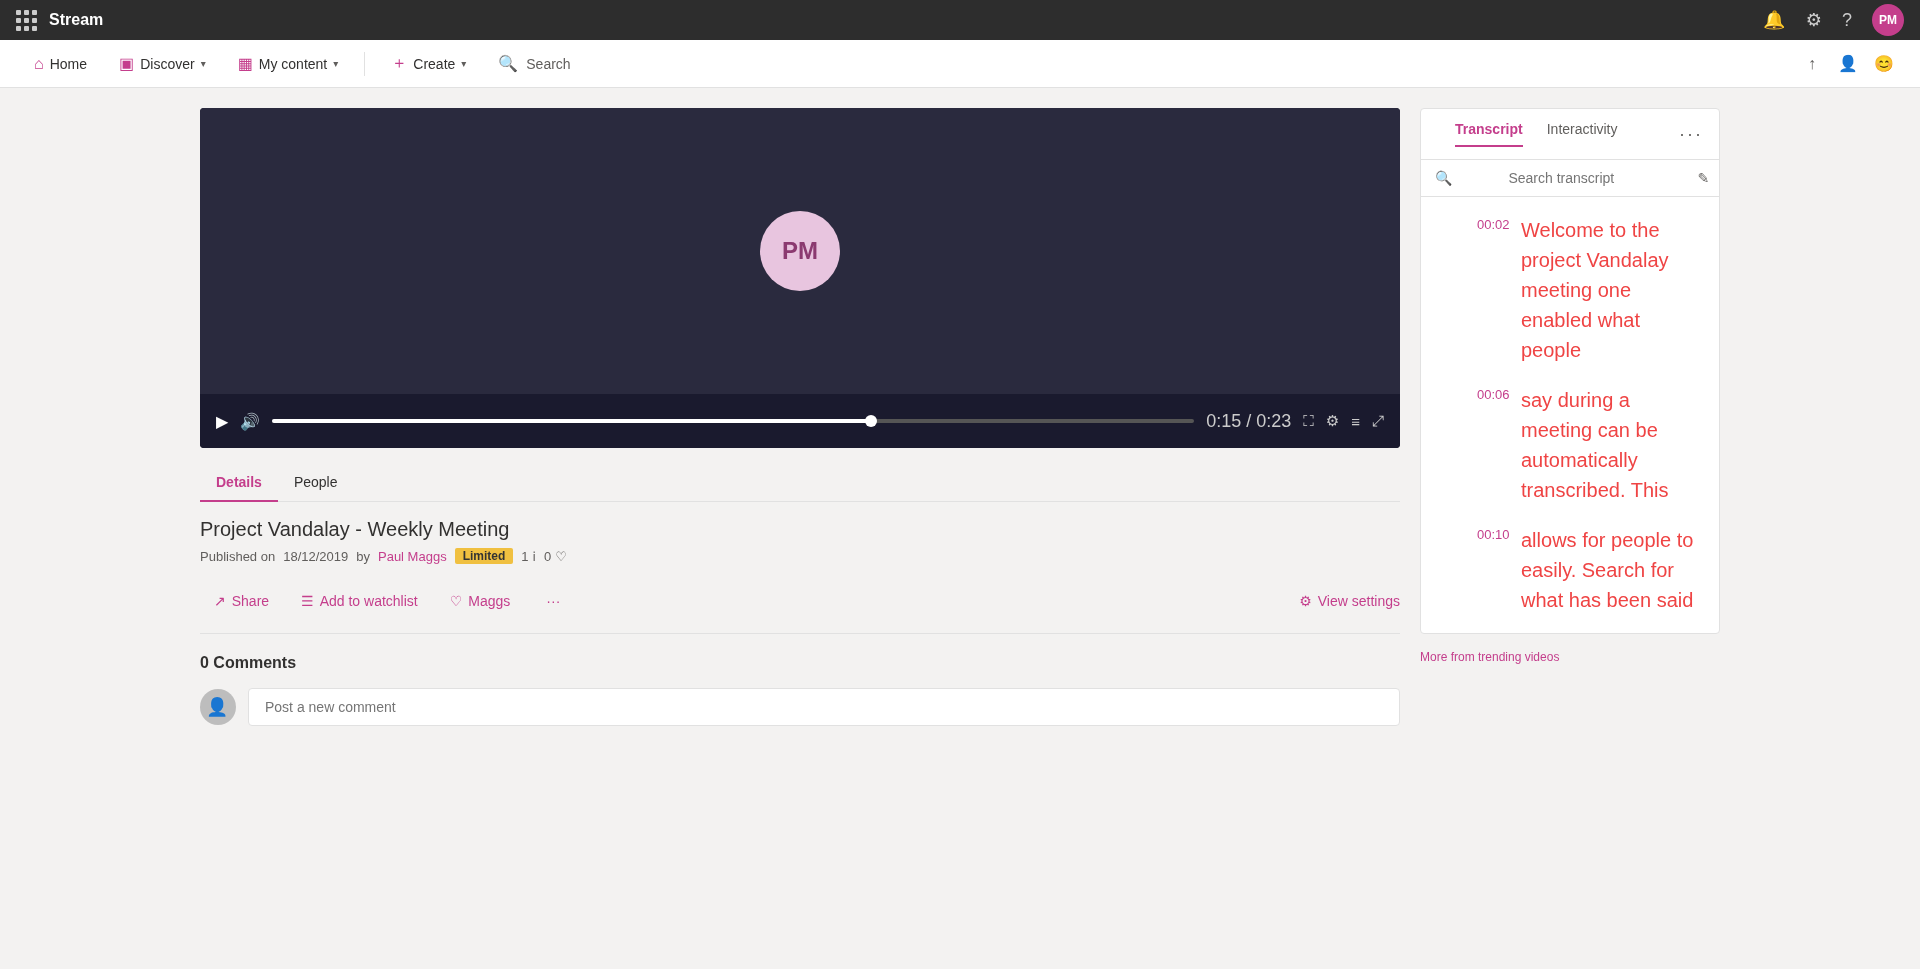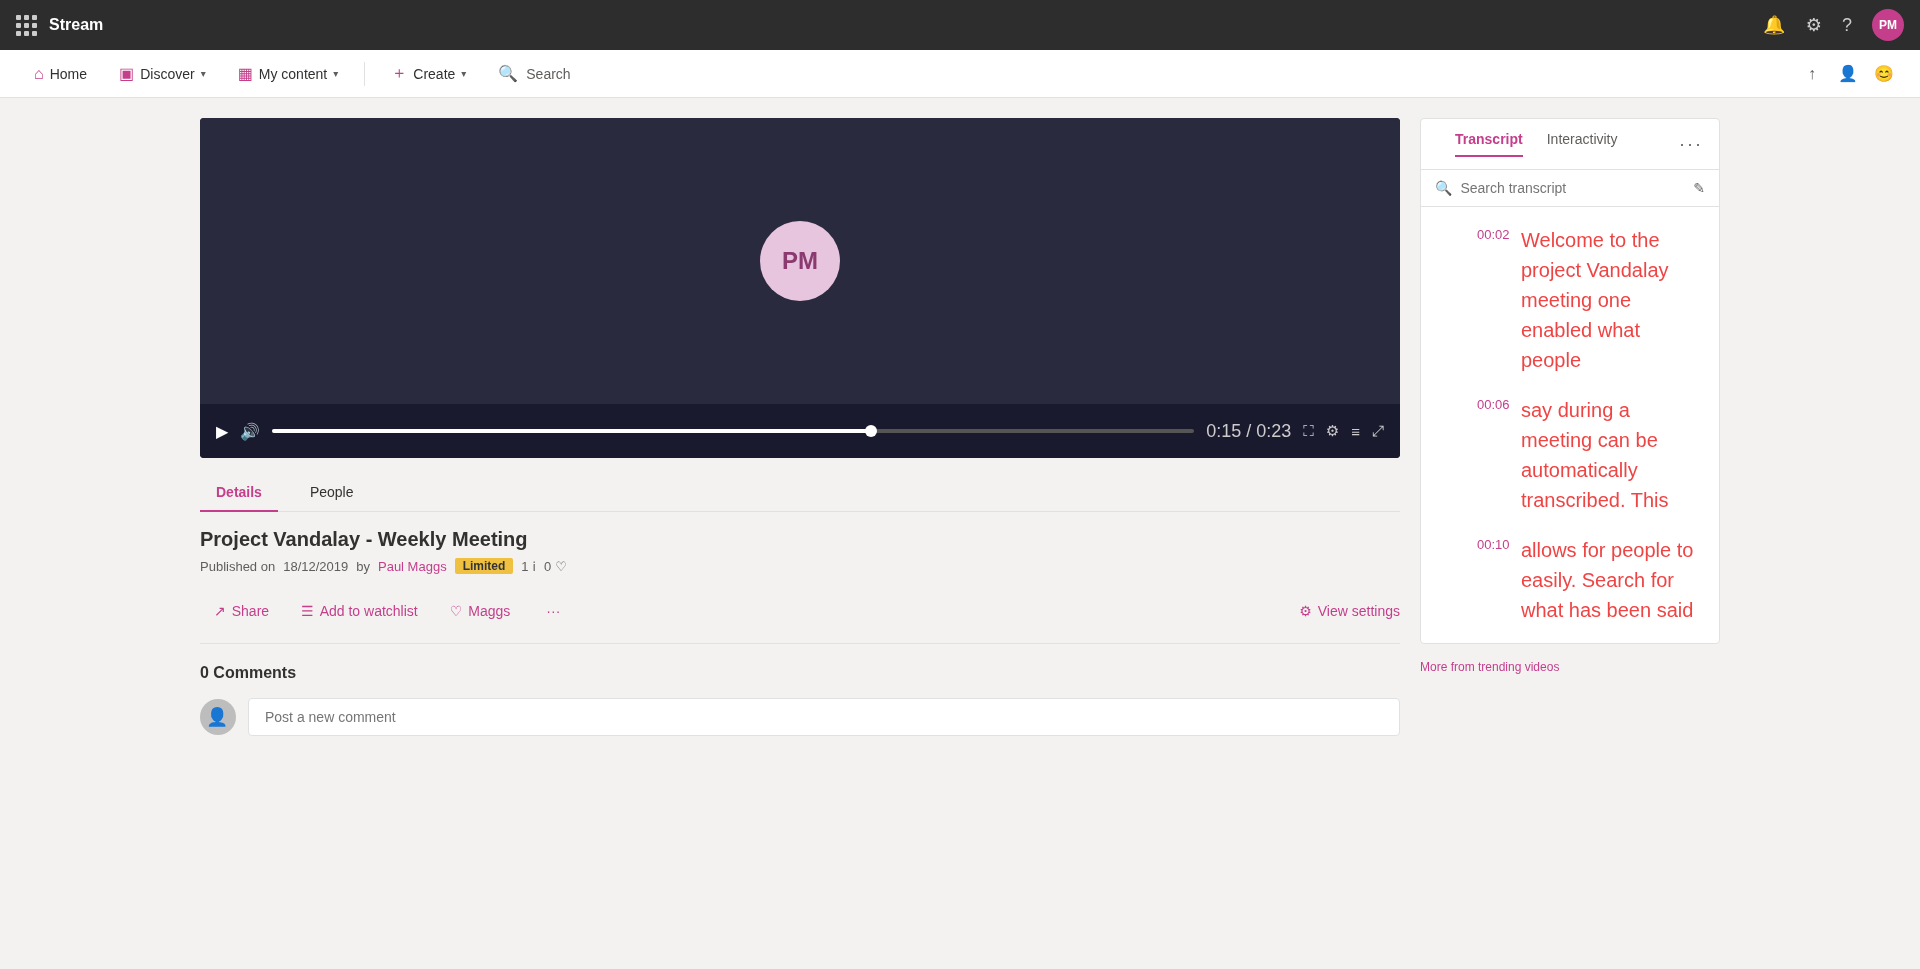--- a/index.html
+++ b/index.html
@@ -1,21 +1,21 @@
 <!DOCTYPE html>
 <html><head>
   <meta charset="utf-8">
   <style>
     * { margin: 0; padding: 0; box-sizing: border-box; }
     body { font-family: 'Segoe UI', sans-serif; background: #f3f2f1; width: 1920px; min-height: 969px; overflow-x: hidden; }
 
     
     .topbar {
       background: #2d2d2d;
-      height: 50px;
+      height: 40px;
       display: flex;
       align-items: center;
       padding: 0 16px;
       justify-content: space-between;
     }
     .topbar-left { display: flex; align-items: center; gap: 12px; }
     .topbar-title { color: #fff; font-size: 16px; font-weight: 600; }
     .grid-icon { display: grid; grid-template-columns: repeat(3,5px); gap: 3px; cursor: pointer; }
     .grid-icon span { width: 5px; height: 5px; background: #ccc; display: block; border-radius: 1px; }
     .topbar-right { display: flex; align-items: center; gap: 20px; }
@@ -111,39 +111,39 @@
       transform: translate(50%, -50%);
       width: 12px; height: 12px; background: #fff;
       border-radius: 50%;
     }
     .time-label { color: #ccc; font-size: 18px; white-space: nowrap; }
     .ctrl-right { display: flex; align-items: center; gap: 12px; }
     .ctrl-right-btn { color: #ccc; font-size: 15px; cursor: pointer; }
 
     
     .tabs-row {
-      display: flex; gap: 16px; margin-top: 16px;
+      display: flex; gap: 0; margin-top: 16px;
       border-bottom: 1px solid #e1e1e1;
     }
     .tab-item {
       padding: 10px 16px;
       font-size: 14px;
       color: #323130;
       cursor: pointer;
       border-bottom: 2px solid transparent;
       margin-bottom: -1px;
     }
     .tab-item.active {
       color: #c43e8c;
       border-bottom-color: #c43e8c;
       font-weight: 600;
     }
 
     
-    .video-title { font-size: 20px; font-weight: 700; margin-top: 16px; color: #323130; }
+    .video-title { font-size: 20px; font-weight: 400; margin-top: 16px; color: #323130; }
     .video-meta { display: flex; align-items: center; gap: 8px; margin-top: 6px; font-size: 13px; color: #605e5c; }
     .author-link { color: #c43e8c; cursor: pointer; }
     .limited-badge {
       background: #f0c040; color: #333;
       padding: 1px 8px; border-radius: 2px; font-size: 12px; font-weight: 600;
     }
     .meta-stat { display: flex; align-items: center; gap: 4px; }
 
     
     .action-row {
@@ -226,20 +226,21 @@
       display: flex; align-items: center;
       padding: 10px 14px;
       border-bottom: 1px solid #e1e1e1;
       gap: 8px;
     }
     .ts-search-icon { color: #605e5c; font-size: 14px; }
     .ts-search-input {
       flex: 1; border: none; outline: none;
       font-size: 14px; color: #a16207;
       background: transparent;
+      margin-left: 48px;
     }
     .ts-edit-icon { color: #605e5c; font-size: 14px; cursor: pointer; }
 
     
     .transcript-entries { padding: 8px 0; margin-left: 40px; }
     .transcript-entry {
       display: flex; gap: 12px;
       padding: 10px 16px;
       cursor: pointer;
     }

